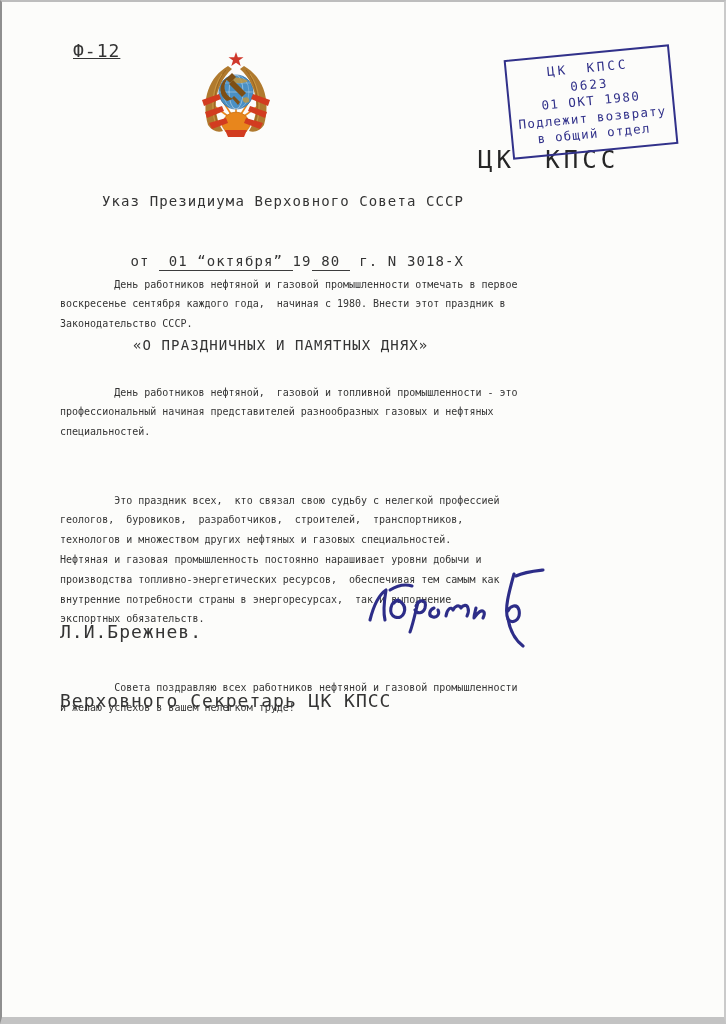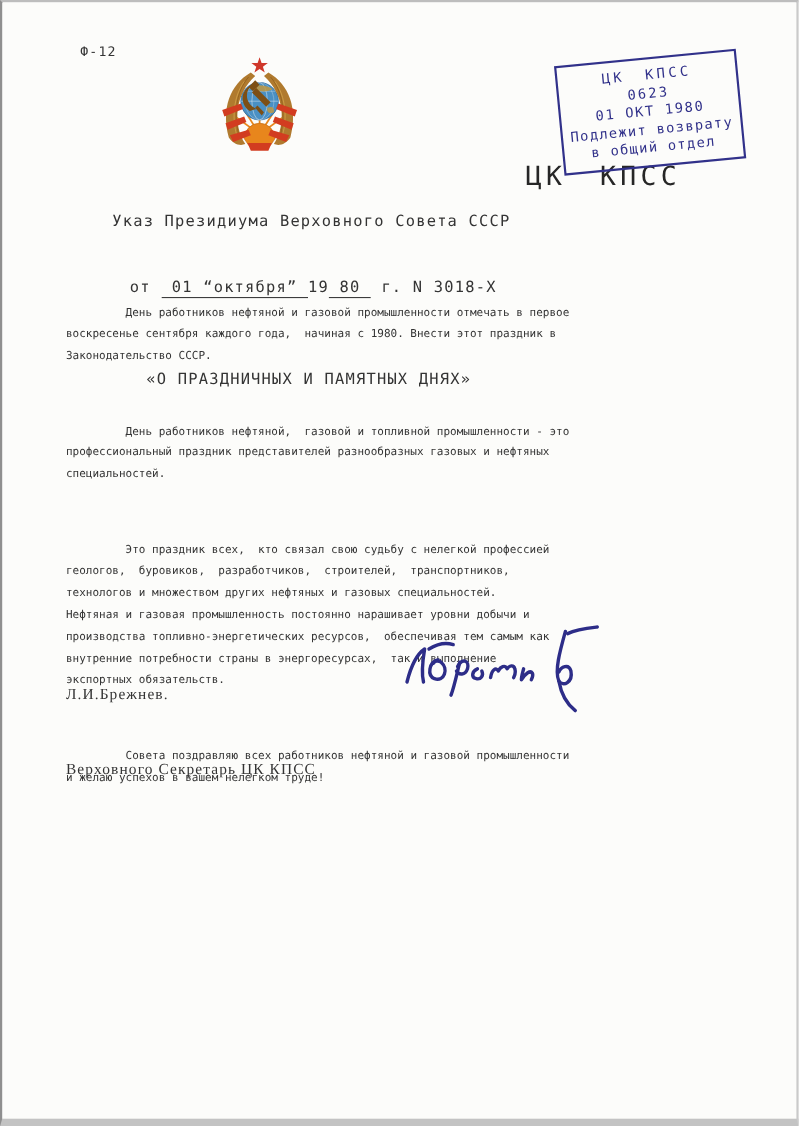--- a/index.html
+++ b/index.html
@@ -11,21 +11,21 @@
     border-left:2px solid #8f8f8f;
     border-top:2px solid #bdbdbd;
     border-right:2px solid #cacaca;
     border-bottom:7px solid #c3c3c3;
     overflow:hidden;
     font-family:"DejaVu Sans Mono", monospace;
     color:#343434;
   }
   .form-code{
     position:absolute;left:71px;top:38px;
-    font-size:12px;letter-spacing:1px;
+    font-size:18px;letter-spacing:1px;text-decoration:underline;
   }
   .emblem{position:absolute;left:186px;top:48px;width:96px;height:90px;}
   .stamp{
     position:absolute;left:506px;top:50px;width:166px;
     box-sizing:border-box;
     padding:6px 2px 7px 2px;
     border:2.5px solid #31318a;
     transform:rotate(-5.5deg);
     text-align:center;
     color:#31318a;
@@ -39,34 +39,33 @@
   .black-cc{
     position:absolute;left:476px;top:144px;
     font-size:24px;letter-spacing:4px;word-spacing:12px;
     color:#262626;
   }
   .header{
     position:absolute;left:100px;top:149px;
     font-size:14px;line-height:20px;letter-spacing:1.1px;
     white-space:pre;
   }
-  .header .h2{margin-left:16px;}
+  .header .h2{margin-left:16px;text-align:right;}
   .header .h3{margin-left:31px;margin-top:24px;}
   .u{border-bottom:1px solid #3c3c3c;padding-bottom:1px;}
   .body-text{
     position:absolute;left:58px;top:233px;width:648px;
     font-size:10px;line-height:19.8px;
     white-space:pre-wrap;
   }
   .para{margin:0 0 9px 0;}
   .sign-block{
     position:absolute;left:58px;top:572px;
-    font-size:14px;line-height:23px;letter-spacing:1px;
+    font-size:18px;line-height:23px;letter-spacing:1px;
     white-space:pre;
-    font-family:Liberation Serif, serif;
   }
   .signature-svg{position:absolute;left:360px;top:560px;}
 </style>
 </head>
 <body>
 
 <div class="page">
 
   <div class="form-code">Ф-12</div>
 
@@ -136,21 +135,21 @@
     <div class="h1">Указ Президиума Верховного Совета СССР</div>
     <div class="h2"><span>от </span><span class="u"> 01 “октября” </span><span>19</span><span class="u"> 80 </span><span> г. N 3018-X</span></div>
     <div class="h3">«О ПРАЗДНИЧНЫХ И ПАМЯТНЫХ ДНЯХ»</div>
   </div>
 
   <div class="body-text">
     <p class="para">         День работников нефтяной и газовой промышленности отмечать в первое
 воскресенье сентября каждого года,  начиная с 1980. Внести этот праздник в
 Законодательство СССР.</p>
     <p class="para">         День работников нефтяной,  газовой и топливной промышленности - это
-профессиональный праздник представителей разнообразных газовых и нефтяных
+профессиональный начиная представителей разнообразных газовых и нефтяных
 специальностей.</p>
     <p class="para">         Это праздник всех,  кто связал свою судьбу с нелегкой профессией
 геологов,  буровиков,  разработчиков,  строителей,  транспортников,
 технологов и множеством других нефтяных и газовых специальностей.
 Нефтяная и газовая промышленность постоянно нарашивает уровни добычи и
 производства топливно-энергетических ресурсов,  обеспечивая тем самым как
 внутренние потребности страны в энергоресурсах,  так и выполнение
 экспортных обязательств.</p>
     <p class="para">         Совета поздравляю всех работников нефтяной и газовой промышленности
 и желаю успехов в вашем нелегком труде!</p>

